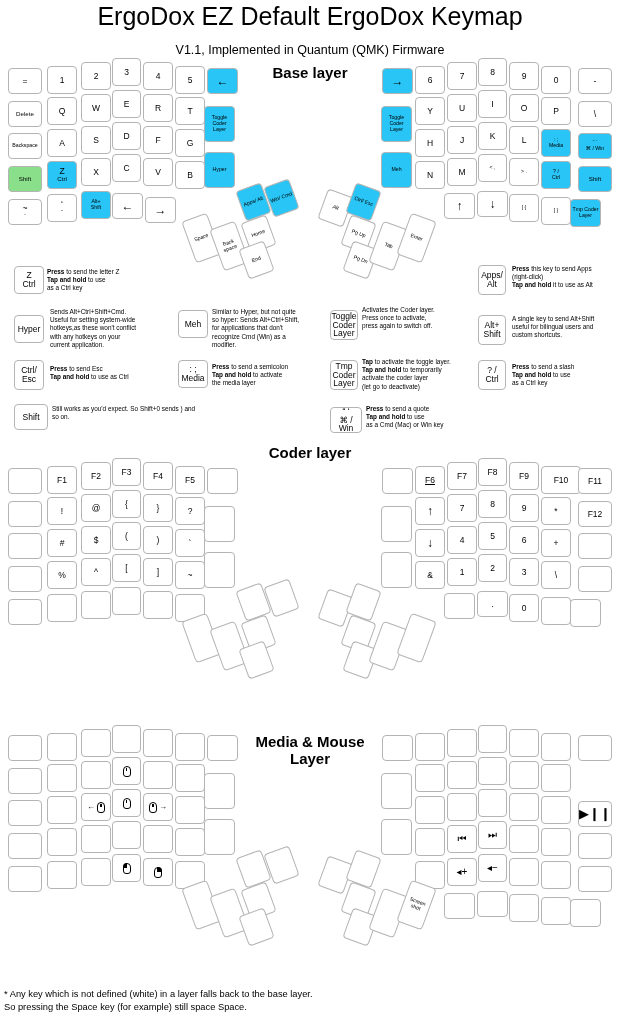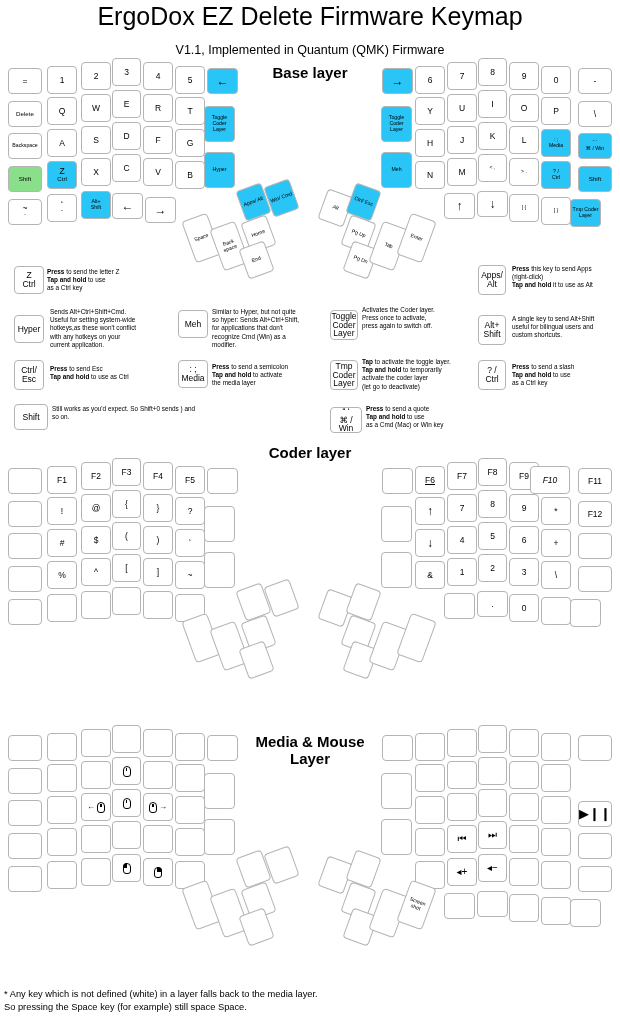--- a/index.html
+++ b/index.html
@@ -86,21 +86,21 @@
   }
   .mouse-fill-l { position:absolute; left:0; top:0; width:4px; height:5px; background:#000; border-radius:4px 0 0 0;}
   .mouse-fill-r { position:absolute; right:0; top:0; width:4px; height:5px; background:#000; border-radius:0 4px 0 0;}
   .mouse-line { position:absolute; left:3.4px; top:0; width:1.2px; height:5px; background:#000; }
   .mouse-plain { position:absolute; left:0; top:0; width:8px; height:11px; border:1.2px solid #000; border-radius:4px 4px 3px 3px; }
   .mouse-wheel { position:absolute; left:3.2px; top:2px; width:1.6px; height:3.5px; background:#000; }
 </style>
 </head>
 <body>
 
-<h1 class="title">ErgoDox EZ Delete Firmware Keymap</h1>
+<h1 class="title">ErgoDox EZ Default ErgoDox Keymap</h1>
 <div class="subtitle">V1.1, Implemented in Quantum (QMK) Firmware</div>
 
 <div class="layer-title" style="left:250px; top:64px; width:120px;">Base layer</div>
 <div class="layer-title" style="left:250px; top:444px; width:120px;">Coder layer</div>
 <div class="layer-title" style="left:248px; top:733px; width:124px;">Media &amp; Mouse Layer</div>
 
 <div id="keyboard-root">
     <div class="key" style="left: 8px; top: 68px; width: 34px; height: 26px;">
       <div style="text-align: center;">
         <div>=</div>
@@ -701,21 +701,21 @@
     <div class="key" style="left: 478px; top: 458px; width: 29px; height: 28px;">
       <div style="text-align: right;">
         <div>F8</div>
       </div>
     </div>
     <div class="key" style="left: 509px; top: 462px; width: 30px; height: 28px;">
       <div style="text-align: center;">
         <div>F9</div>
       </div>
     </div>
-    <div class="key" style="left: 530px; top: 466px; width: 40px; height: 28px; font-style: italic;">
+    <div class="key" style="left: 541px; top: 466px; width: 40px; height: 28px;">
       <div style="text-align: center;">
         <div>F10</div>
       </div>
     </div>
     <div class="key" style="left: 578px; top: 468px; width: 34px; height: 26px;">
       <div style="text-align: center;">
         <div>F11</div>
       </div>
     </div>
     <div class="key" style="left: 415px; top: 497px; width: 30px; height: 28px;">
@@ -1364,14 +1364,14 @@
         <div class="tiny">Alt+ Shift</div>
       </div>
     </div>
     <div class="legend-text" style="left: 512px; top: 315px;">A single key to send Alt+Shift<br>useful for bilingual users and<br>custom shortcuts.</div>
     <div class="legend-key cyan" style="left: 478px; top: 360px; width: 28px; height: 30px;">
       <div style="text-align: center;"><div class="tiny">? /</div><span class="tiny">Ctrl</span></div>
     </div>
     <div class="legend-text" style="left: 512px; top: 363px;"><b>Press</b> to send a slash<br><b>Tap and hold</b> to use<br>as a Ctrl key</div>
   </div>
 
-<div class="footnote" style="top:988px;">* Any key which is not defined (white) in a layer falls back to the media layer.</div>
+<div class="footnote" style="top:988px;">* Any key which is not defined (white) in a layer falls back to the base layer.</div>
 <div class="footnote" style="top:1001px;">So pressing the Space key (for example) still space Space.</div>
 
 </body></html>

